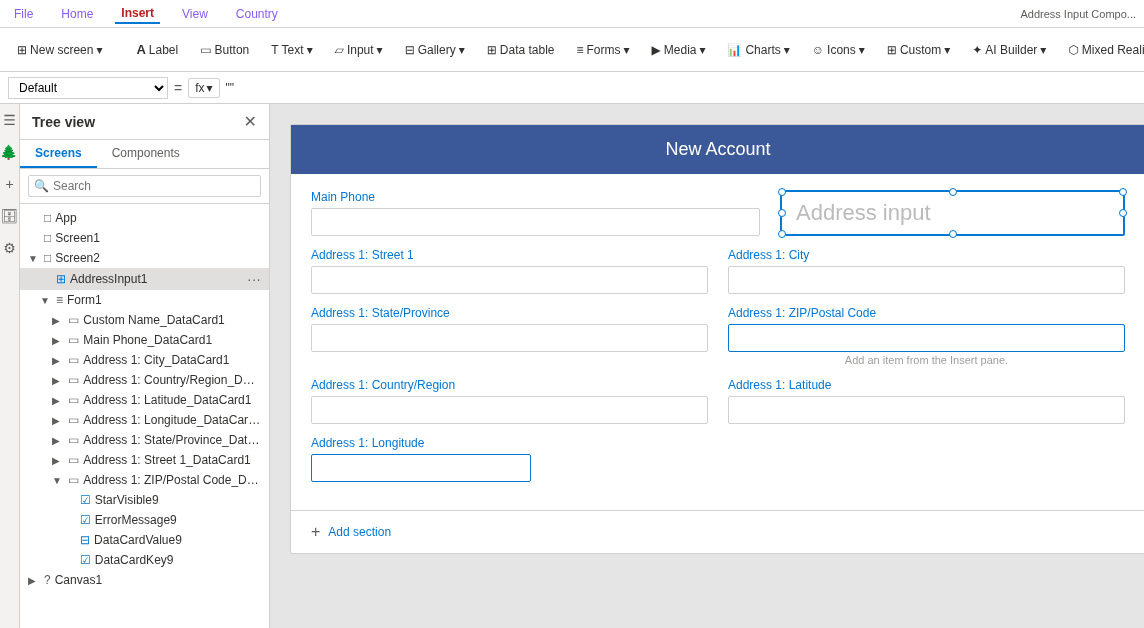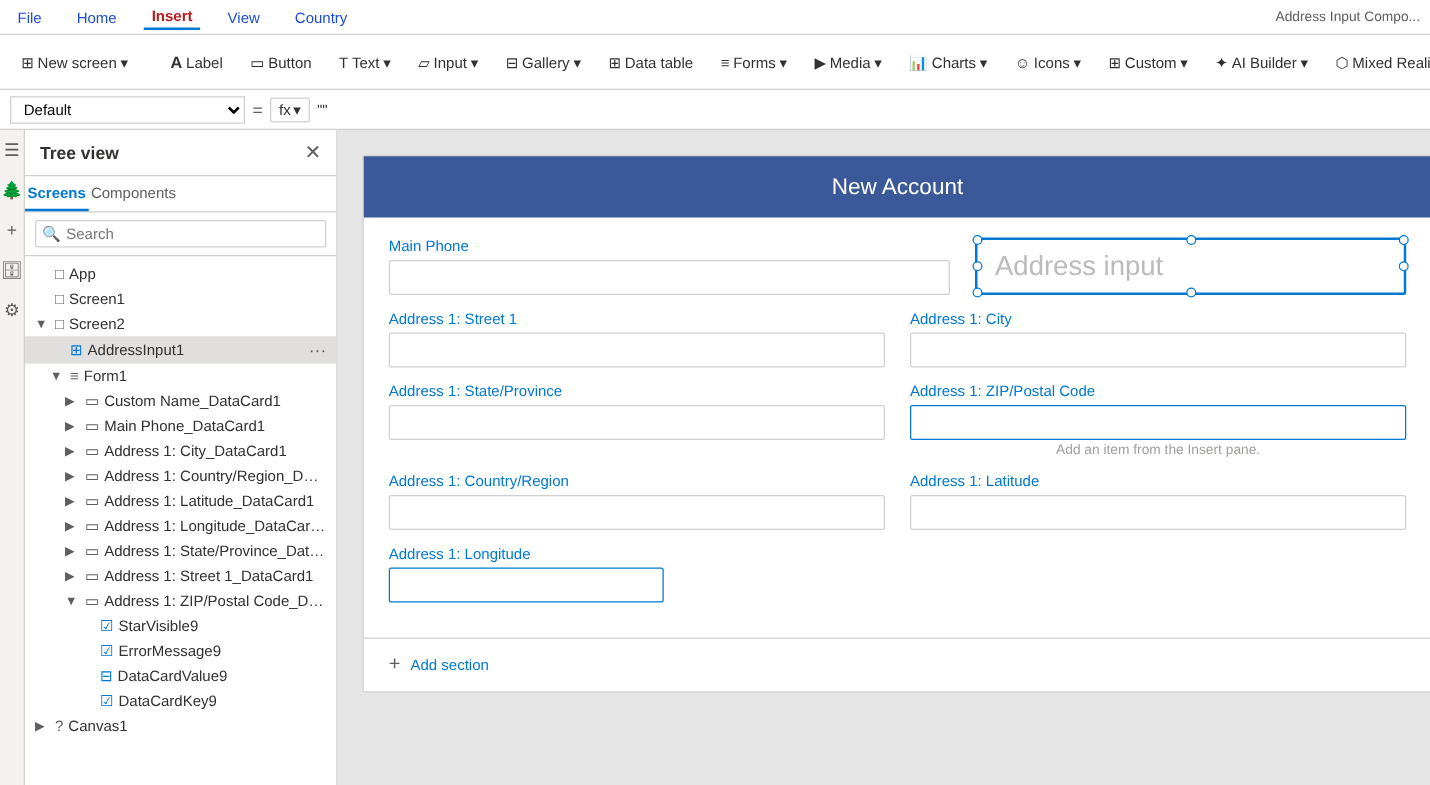--- a/index.html
+++ b/index.html
@@ -1,45 +1,45 @@
 <!DOCTYPE html>
 <html><head>
   <meta charset="utf-8">
   <style>
     * { box-sizing: border-box; margin: 0; padding: 0; }
     body { font-family: 'Segoe UI', sans-serif; font-size: 12px; background: #f3f2f1; color: #323130; overflow: hidden; }
 
     
     .top-bar { display: flex; align-items: center; background: #fff; border-bottom: 1px solid #d2d0ce; height: 28px; padding: 0 8px; gap: 16px; }
     .top-bar-title { font-size: 11px; color: #605e5c; margin-left: auto; }
-    .menu-item { font-size: 12px; color: #1d4ed8; cursor: pointer; padding: 2px 6px; }
+    .menu-item { font-size: 12px; color: #8b5cf6; cursor: pointer; padding: 2px 6px; }
     .menu-item.active { font-weight: 600; color: #b91c1c; border-bottom: 2px solid #0078d4; }
 
     
     .toolbar { display: flex; align-items: center; background: #fff; border-bottom: 1px solid #d2d0ce; height: 44px; padding: 0 8px; gap: 4px; flex-wrap: nowrap; overflow: hidden; }
     .toolbar-btn { display: flex; align-items: center; gap: 3px; padding: 4px 8px; border: 1px solid transparent; border-radius: 2px; cursor: pointer; font-size: 12px; color: #323130; background: none; white-space: nowrap; }
     .toolbar-sep { width: 1px; height: 24px; background: #d2d0ce; margin: 0 4px; }
 
     
     .formula-bar { display: flex; align-items: center; background: #fff; border-bottom: 1px solid #d2d0ce; height: 32px; padding: 0 8px; gap: 6px; }
-    .formula-scope { width: 188px; border: 1px solid #d2d0ce; height: 22px; padding: 0 6px; font-size: 12px; background: #fff; }
+    .formula-scope { width: 160px; border: 1px solid #d2d0ce; height: 22px; padding: 0 6px; font-size: 12px; background: #fff; }
     .formula-eq { font-size: 14px; color: #605e5c; }
     .formula-fx { display: flex; align-items: center; gap: 2px; padding: 2px 6px; border: 1px solid #d2d0ce; border-radius: 2px; font-size: 12px; cursor: pointer; background: #fff; }
     .formula-input { flex: 1; border: none; outline: none; font-size: 12px; color: #323130; background: transparent; }
 
     
     .main-layout { display: flex; height: calc(628px - 28px - 44px - 32px); }
 
     
     .sidebar { width: 250px; background: #fff; border-right: 1px solid #d2d0ce; display: flex; flex-direction: column; overflow: hidden; }
     .sidebar-header { display: flex; align-items: center; justify-content: space-between; padding: 8px 12px; border-bottom: 1px solid #d2d0ce; }
     .sidebar-title { font-size: 14px; font-weight: 600; }
     .sidebar-close { cursor: pointer; font-size: 16px; color: #605e5c; }
     .sidebar-tabs { display: flex; border-bottom: 1px solid #d2d0ce; }
-    .sidebar-tab { padding: 6px 2px; font-size: 12px; cursor: pointer; color: #605e5c; border-bottom: 2px solid transparent; }
+    .sidebar-tab { padding: 6px 15px; font-size: 12px; cursor: pointer; color: #605e5c; border-bottom: 2px solid transparent; }
     .sidebar-tab.active { color: #0078d4; border-bottom: 2px solid #0078d4; font-weight: 600; }
     .sidebar-search { padding: 6px 8px; border-bottom: 1px solid #d2d0ce; }
     .sidebar-search input { width: 100%; border: 1px solid #d2d0ce; border-radius: 2px; padding: 3px 6px 3px 24px; font-size: 12px; outline: none; }
     .search-wrap { position: relative; }
     .search-wrap .search-icon-inner { position: absolute; left: 6px; top: 50%; transform: translateY(-50%); color: #605e5c; font-size: 12px; }
     .sidebar-content { flex: 1; overflow-y: auto; padding: 4px 0; }
     .tree-item { display: flex; align-items: center; padding: 3px 8px; cursor: pointer; font-size: 12px; gap: 4px; }
     .tree-item.selected { background: #e1dfdd; }
     .tree-arrow { width: 12px; font-size: 10px; color: #605e5c; flex-shrink: 0; }
     .tree-icon { font-size: 12px; color: #605e5c; flex-shrink: 0; }

